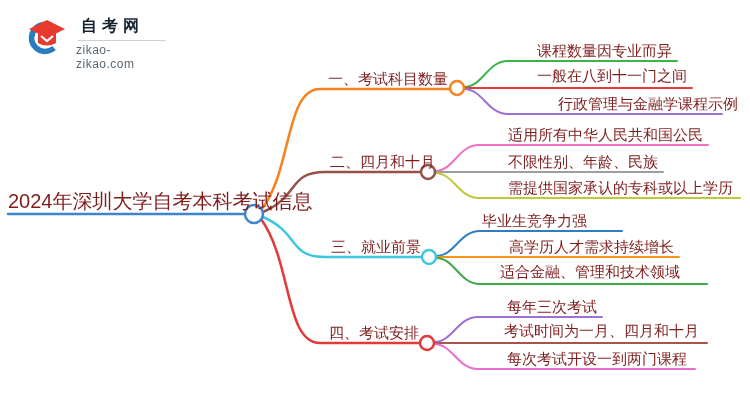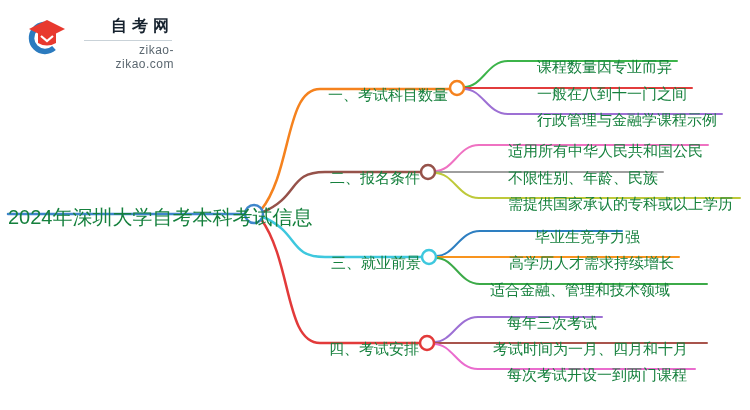--- a/index.html
+++ b/index.html
@@ -4,27 +4,27 @@
 <style>
   html,body{margin:0;padding:0;}
   body{
     width:750px;height:410px;position:relative;overflow:hidden;
     background:#ffffff;
     font-family:"Liberation Sans","DejaVu Sans",sans-serif;
   }
   #stage{position:absolute;inset:0;width:750px;height:410px;}
   svg.lines{position:absolute;left:0;top:0;width:750px;height:410px;}
   .label{
-    position:absolute;white-space:nowrap;color:#15803d;
-    line-height:19px;font-size:15px;margin-top:16px;
+    position:absolute;white-space:nowrap;color:#7f1d1d;
+    line-height:19px;font-size:15px;
   }
   .root-label{font-size:20px;width:232px;text-align:right;}
   .logo{position:absolute;left:24px;top:14px;width:150px;height:48px;}
   .logo-icon{position:absolute;left:0;top:0;}
-  .logo-text{position:absolute;left:52px;top:2px;width:92px;text-align:right;margin-left:6px;}
+  .logo-text{position:absolute;left:52px;top:2px;width:92px;text-align:left;}
   .logo-name{font-size:16px;font-weight:bold;color:#16222e;letter-spacing:5px;padding-left:5px;}
   .logo-sep{height:1px;background:#c9d2d8;margin:3px 2px 2px 2px;}
   .logo-url{font-size:12px;color:#5b6770;letter-spacing:0.5px;}
 </style>
 </head>
 <body>
 
 <div id="stage">
 
   <svg class="lines" viewBox="0 0 750 410" fill="none" stroke-linecap="round">
@@ -69,33 +69,33 @@
     <div class="logo-text">
       <div class="logo-name">自考网</div>
       <div class="logo-sep"></div>
       <div class="logo-url">zikao-zikao.com</div>
     </div>
   </div>
 
   <div class="label root-label" style="left:8px;top:192px;">2024年深圳大学自考本科考试信息</div>
 
   <div class="label" style="left:328px;top:69px;">一、考试科目数量</div>
-  <div class="label" style="left:330px;top:152px;">二、报名条件</div>
+  <div class="label" style="left:330px;top:152px;">二、四月和十月</div>
   <div class="label" style="left:331px;top:237px;">三、就业前景</div>
   <div class="label" style="left:329px;top:323px;">四、考试安排</div>
 
   <div class="label" style="left:537px;top:41px;">课程数量因专业而异</div>
-  <div class="label" style="left:537px;top:68px;">一般在八到十一门之间</div>
-  <div class="label" style="left:537px;top:94px;">行政管理与金融学课程示例</div>
+  <div class="label" style="left:537px;top:68px;font-family:Liberation Mono, monospace;">一般在八到十一门之间</div>
+  <div class="label" style="left:558px;top:94px;">行政管理与金融学课程示例</div>
 
   <div class="label" style="left:508px;top:152px;">不限性别、年龄、民族</div>
   <div class="label" style="left:508px;top:125px;">适用所有中华人民共和国公民</div>
   <div class="label" style="left:508px;top:178px;">需提供国家承认的专科或以上学历</div>
 
-  <div class="label" style="left:535px;top:211px;">毕业生竞争力强</div>
+  <div class="label" style="left:482px;top:211px;">毕业生竞争力强</div>
   <div class="label" style="left:509px;top:237px;">高学历人才需求持续增长</div>
-  <div class="label" style="left:490px;top:264px;">适合金融、管理和技术领域</div>
+  <div class="label" style="left:500px;top:264px;font-family:Liberation Mono, monospace;">适合金融、管理和技术领域</div>
 
   <div class="label" style="left:507px;top:297px;">每年三次考试</div>
-  <div class="label" style="left:493px;top:323px;">考试时间为一月、四月和十月</div>
+  <div class="label" style="left:504px;top:323px;font-family:Liberation Mono, monospace;">考试时间为一月、四月和十月</div>
   <div class="label" style="left:507px;top:349px;">每次考试开设一到两门课程</div>
 
 </div>
 
 </body></html>

